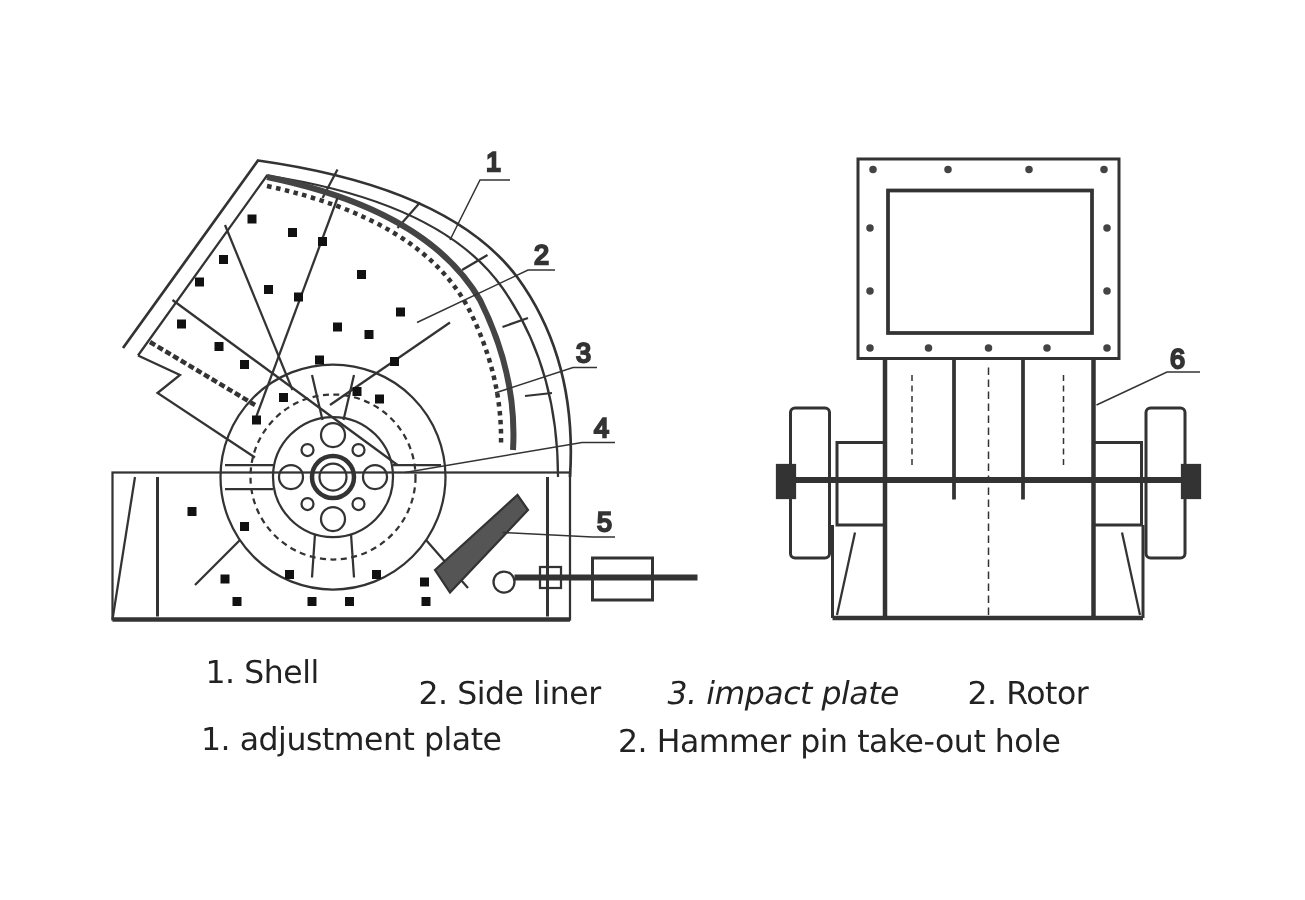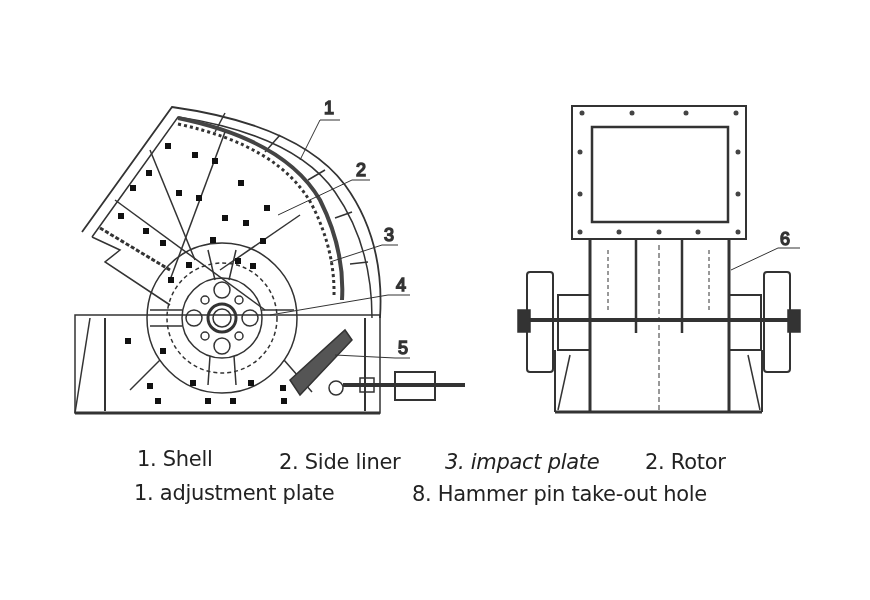--- a/index.html
+++ b/index.html
@@ -157,18 +157,18 @@
     <line x1="762" y1="350" x2="762" y2="412" stroke-width="2"></line>
     <line x1="555" y1="412" x2="762" y2="412" stroke-width="3"></line>
     <line x1="558" y1="410" x2="570" y2="355"></line>
     <line x1="760" y1="410" x2="748" y2="355"></line>
 
     <path d="M 731 270 L 778 248 L 800 248" stroke-width="1"></path>
     <text class="callout" x="780" y="245">6</text>
   </g>
 </svg>
 
-<div class="legend" style="left:137px;top:447px;">1. Shell</div>
+<div class="legend" style="left:137px;top:436px;">1. Shell</div>
 <div class="legend" style="left:279px;top:450px;">2. Side liner</div>
 <div class="legend" style="left:445px;top:450px;font-style:italic;">3. impact  plate</div>
 <div class="legend" style="left:645px;top:450px;">2. Rotor</div>
 <div class="legend" style="left:134px;top:481px;">1. adjustment plate</div>
-<div class="legend" style="left:412px;top:482px;">8. Hammer pin take-out hole</div>
+<div class="legend" style="left:412px;top:482px;">2. Hammer pin take-out hole</div>
 
 </body></html>

